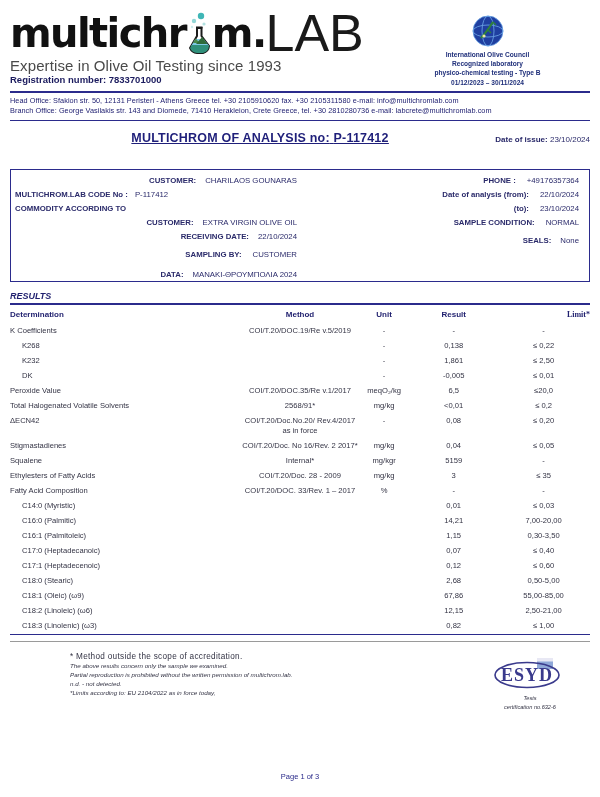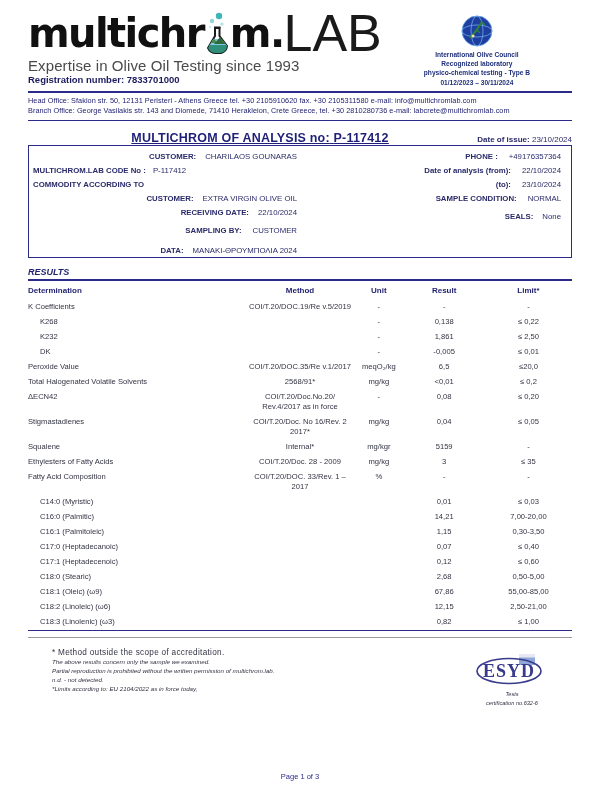--- a/index.html
+++ b/index.html
@@ -5,21 +5,21 @@
   * { box-sizing: border-box; }
   html, body { margin:0; padding:0; }
   body {
     width:600px; height:797px;
     background:#ffffff;
     font-family:"Liberation Sans", sans-serif;
     color:#2a2a6a;
     position:relative;
     overflow:hidden;
   }
-  .page { position:relative; width:600px; height:797px; padding:0 28px; }
+  .page { position:relative; width:600px; height:797px; padding:0 10px; }
 
   
   .header { display:flex; align-items:flex-start; justify-content:space-between; padding-top:10px; }
   .brand { position:relative; width:360px; }
   .logo-row { display:flex; align-items:center; height:46px; }
   .logo-text1 {
     font-size:40px; font-weight:bold; letter-spacing:-1.6px;
     color:#111111; line-height:40px; font-family:"DejaVu Sans", sans-serif;
   }
   .flask-wrap { position:relative; width:30px; height:42px; display:inline-block; margin:0 -2px; vertical-align:bottom; }
@@ -52,41 +52,41 @@
     flex:1; text-align:center; font-size:12.5px; font-weight:bold;
     text-decoration:underline; color:#1f1f7a; letter-spacing:0.2px;
     padding-left:70px;
   }
   .coa-no { font-weight:bold; text-decoration:underline; }
   .issue { font-size:8px; font-weight:bold; width:150px; text-align:right; white-space:nowrap; }
   .issue span.v { font-weight:normal; }
 
   
   .infobox {
-    margin-top:0; border:1.6px solid #2b2b8c; height:113px;
+    margin-top:24px; border:1.6px solid #2b2b8c; height:113px;
     position:relative; padding:6px 10px 0 4px;
   }
   .lbl { font-size:7.8px; font-weight:bold; white-space:nowrap; }
   .val { font-size:7.8px; font-weight:normal; margin-left:6px; white-space:nowrap; }
 
   .grid-info { display:grid; grid-template-columns: 1fr 1fr; row-gap:5px; font-size:7.8px; }
   .cell { display:flex; }
   .cell.r { justify-content:flex-end; }
   .cell .lbl { margin-right:5px; }
 
   
   .results-hdr { font-size:9px; font-weight:bold; font-style:italic; margin-top:9px; color:#1f1f6e; }
   .tbl-top { height:1.6px; background:#2b2b8c; margin-top:2px; }
   table { width:100%; border-collapse:collapse; }
   th { font-size:8px; font-weight:bold; padding:5px 0 5px 0; color:#1f1f6e; }
   th.det { text-align:left; width:40%; }
   th.met { text-align:center; width:20%; }
   th.uni { text-align:center; width:9%; }
   th.res { text-align:center; width:15%; }
-  th.lim { text-align:center; width:16%; }
+  th.lim { text-align:right; width:16%;font-family:Liberation Serif, serif; }
   .tbl-hdr-rule { height:1.4px; background:#2b2b8c; }
   td { font-size:7.6px; color:#333344; padding:2.5px 0; vertical-align:top; line-height:10px; }
   td.det { text-align:left; }
   td.met { text-align:center; }
   td.uni { text-align:center; }
   td.res { text-align:center; }
   td.lim { text-align:center; }
   td.indent { padding-left:12px; }
 
   

